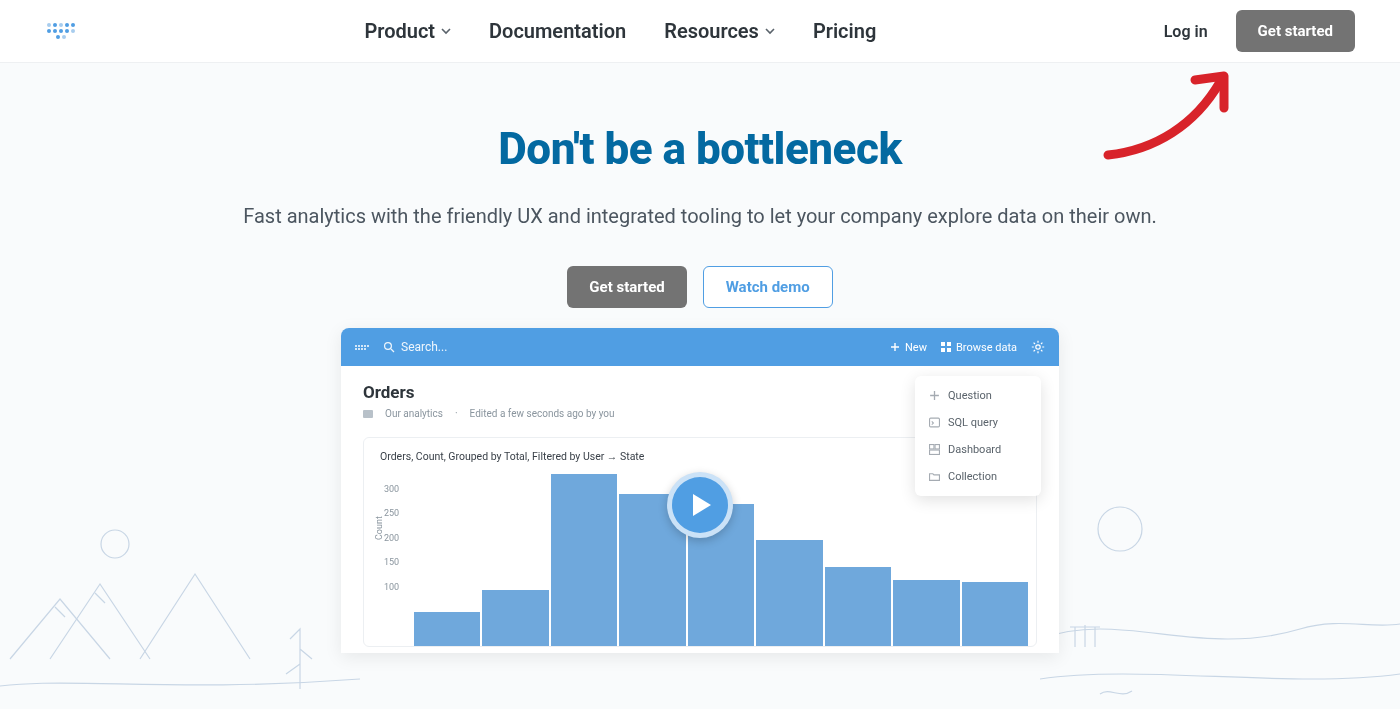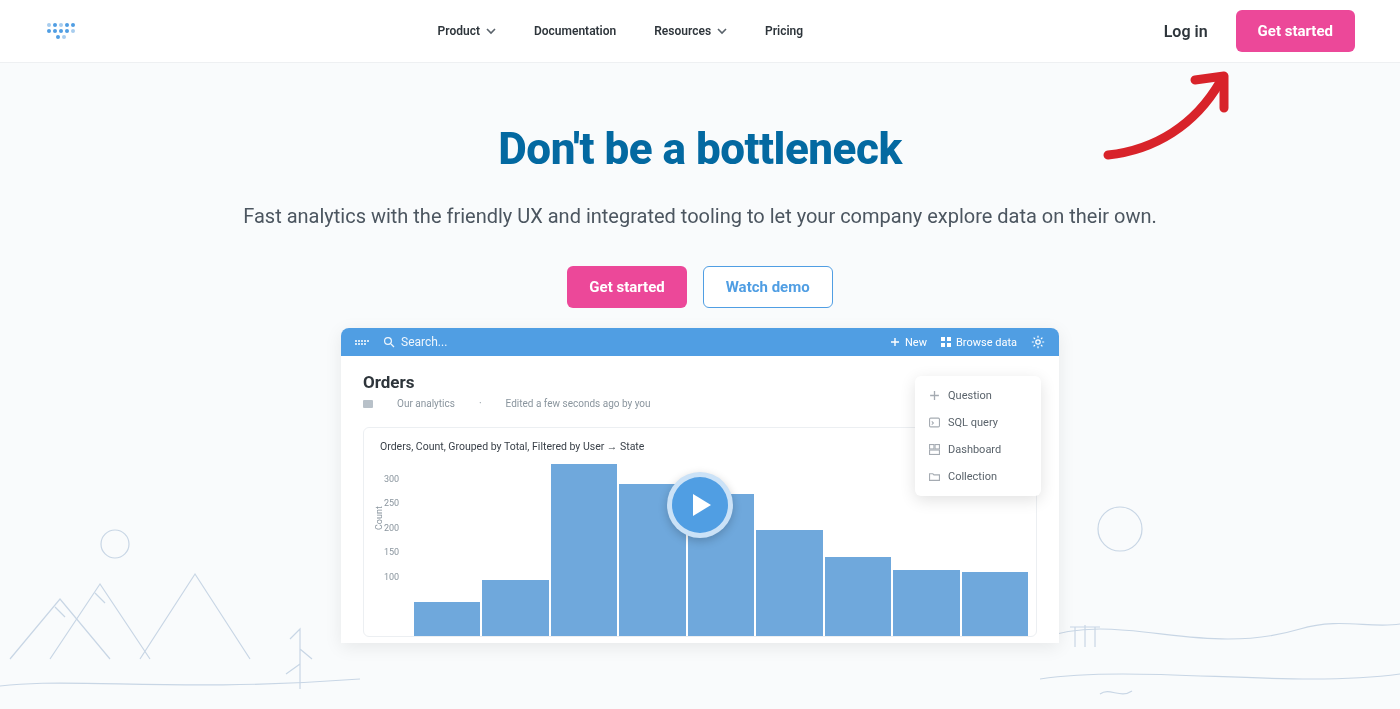--- a/index.html
+++ b/index.html
@@ -3,46 +3,46 @@
 <meta charset="utf-8">
 <style>
   * { margin:0; padding:0; box-sizing:border-box; font-family: -apple-system, BlinkMacSystemFont, "Segoe UI", Roboto, "Helvetica Neue", Arial, sans-serif; }
   body { width:1400px; height:709px; background:#f9fbfc; color:#2e353b; overflow:hidden; position:relative; }
   
   .nav { height:63px; background:#fff; border-bottom:1px solid #eef0f2; display:flex; align-items:center; padding:0 45px; }
   .logo { width:32px; height:32px; display:flex; flex-wrap:wrap; gap:2px; align-content:center; justify-content:center; }
   .logo span { width:4px; height:4px; background:#509ee3; border-radius:50%; }
   .logo span.faint { background:#a8cdee; }
   .nav-center { flex:1; display:flex; justify-content:center; gap:38px; }
-  .nav-item { font-size:12px; font-weight:600; color:#2e353b; cursor:pointer; display:flex; align-items:center; gap:6px; }
+  .nav-item { font-size:20px; font-weight:600; color:#2e353b; cursor:pointer; display:flex; align-items:center; gap:6px; }
   .chev { width:10px; height:10px; }
   .nav-right { display:flex; align-items:center; gap:28px; }
   .login { font-size:16px; font-weight:600; cursor:pointer; }
-  .btn-primary { background:#ec4899; color:#fff; border:none; border-radius:6px; padding:12px 22px; font-size:15px; font-weight:700; cursor:pointer; }
+  .btn-primary { background:#737373; color:#fff; border:none; border-radius:6px; padding:12px 22px; font-size:15px; font-weight:700; cursor:pointer; }
   .btn-secondary { background:#fff; color:#509ee3; border:1.5px solid #509ee3; border-radius:6px; padding:11px 22px; font-size:15px; font-weight:700; cursor:pointer; }
   
   .hero { text-align:center; padding:60px 20px 0; position:relative; }
   .hero h1 { font-size:44px; font-weight:800; color:#0369a1; letter-spacing:-0.5px; }
   .hero p  { font-size:20px; color:#4c5660; margin-top:26px; line-height:1.55; }
   .hero-btns { margin-top:34px; display:flex; justify-content:center; gap:16px; }
   .teaser { margin-top:42px; font-size:15px; font-weight:600; color:#444; display:flex; align-items:center; justify-content:center; gap:10px; }
   
   .red-arrow { position:absolute; top:70px; right:160px; }
   
   .preview-wrap { position:relative; display:flex; justify-content:center; margin-top:20px; }
   .preview { width:718px; background:#fff; border-radius:8px 8px 0 0; box-shadow:0 4px 18px rgba(0,0,0,.08); overflow:hidden; position:relative; }
-  .app-bar { height:28px; background:#509ee3; display:flex; align-items:center; padding:0 14px; color:#fff; font-size:12px; gap:14px; }
+  .app-bar { height:38px; background:#509ee3; display:flex; align-items:center; padding:0 14px; color:#fff; font-size:12px; gap:14px; }
   .app-bar .search { display:flex; align-items:center; gap:6px; opacity:.9; }
   .app-bar .spacer { flex:1; }
   .app-bar .ab-item { display:flex; align-items:center; gap:5px; font-size:11px; cursor:pointer; }
   .mini-logo { display:flex; flex-wrap:wrap; width:14px; gap:1px; }
   .mini-logo span{ width:2px;height:2px;background:#fff;border-radius:50%; }
   .app-body { padding:16px 22px 6px; }
   .app-title { font-size:17px; font-weight:700; color:#2e353b; }
-  .app-sub   { font-size:10px; color:#8a959e; margin-top:6px; display:flex; align-items:center; gap:24px; }
+  .app-sub   { font-size:10px; color:#8a959e; margin-top:6px; display:flex; align-items:center; gap:12px; }
   .folder-ic { width:10px;height:8px;background:#b8c1c9;border-radius:1px; display:inline-block;}
   .chart-card { margin-top:18px; border:1px solid #eceff2; border-radius:6px; padding:12px 16px 0; height:210px; position:relative; overflow:hidden; }
   .chart-head { font-size:10.5px; font-weight:400; color:#3a4149; }
   .chart-area { position:absolute; left:50px; right:8px; bottom:0; top:36px; }
   .ytick { position:absolute; left:-30px; font-size:9px; color:#8a959e; transform:translateY(-50%); }
   .ylabel{ position:absolute; left:-40px; top:50%; transform:rotate(-90deg) translateX(20px); transform-origin:left top; font-size:9px; color:#8a959e; }
   .bars { position:absolute; left:0; right:0; bottom:0; height:100%; display:flex; align-items:flex-end; gap:2px; }
   .bars div { background:#6fa8dc; flex:1; }
   
   .dd { position:absolute; top:48px; right:18px; width:126px; background:#fff; border-radius:6px; box-shadow:0 4px 16px rgba(0,0,0,.12); padding:6px 0; font-size:11px; color:#5a636b; }

